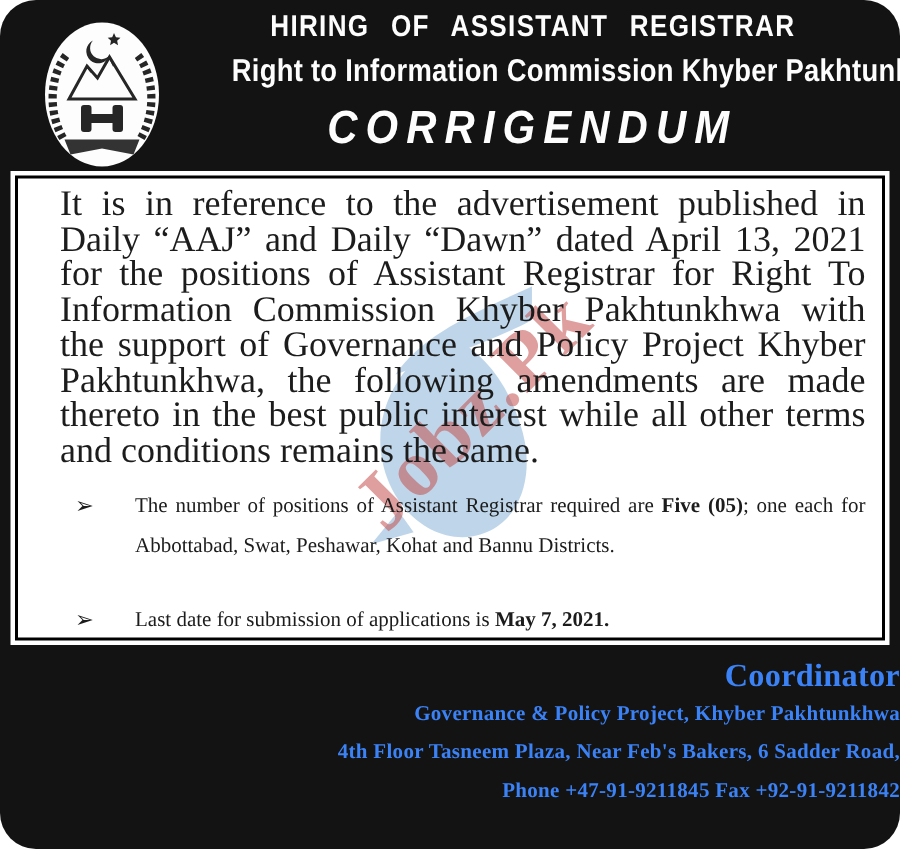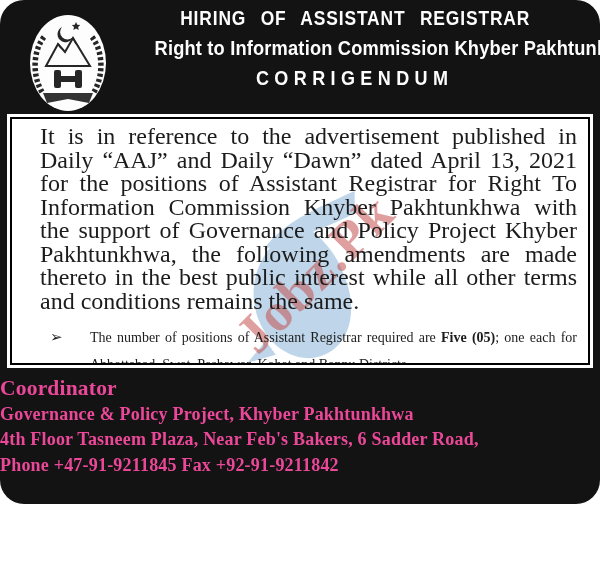--- a/index.html
+++ b/index.html
@@ -6,21 +6,21 @@
     margin: 0;
     padding: 0;
     width: 600px;
     height: 566px;
     background: #ffffff;
     font-family: "Liberation Serif", serif;
   }
   .ad {
     position: relative;
     width: 600px;
-    height: 504px;
+    height: 566px;
     background: #131313;
     border-radius: 24px;
     overflow: hidden;
   }
 
   
   .header {
     position: absolute;
     top: 0; left: 0; right: 0;
     height: 114px;
@@ -44,21 +44,21 @@
     color: #fdfdfd;
   }
   .condense {
     display: inline-block;
     transform: scaleX(0.87);
     transform-origin: 50% 50%;
     white-space: nowrap;
   }
   .h1 { font-size: 20px; letter-spacing: 1px; word-spacing: 10px; }
   .h2 { font-size: 21px; margin-top: 6px; letter-spacing: 0.2px; }
-  .banner { font-size: 20px; margin-top: 7px; letter-spacing: 6px; }
+  .banner { font-size: 31px; margin-top: 7px; letter-spacing: 6px; font-style: italic; }
   .banner .condense { transform: scaleX(0.9); }
 
   
   .panel-wrap {
     position: absolute;
     left: 7px; right: 7px;
     top: 114px; bottom: 136px;
     background: #ffffff;
     padding: 3px;
     box-sizing: border-box;
@@ -142,25 +142,25 @@
     transform: rotate(-45deg);
   }
 
   
   .footer {
     position: absolute;
     left: 0; right: 0; bottom: 0;
     height: 136px;
     box-sizing: border-box;
     padding-top: 8px;
-    text-align: left;
-    color: #ec4899;
+    text-align: right;
+    color: #3b82f6;
     font-weight: bold;
   }
-  .footer-line { font-size: 18px; line-height: 25.5px; letter-spacing: 0.2px; }
+  .footer-line { font-size: 14px; line-height: 25.5px; letter-spacing: 0.2px; }
   .footer-line.first { font-size: 21.5px; }
 </style>
 </head>
 <body>
 
 <div class="ad">
 
   <div class="header">
     <div class="logo">
       <svg viewBox="0 0 80 100" width="80" height="100">
@@ -205,20 +205,21 @@
       <div class="content">
         <div class="para">It is in reference to the advertisement published in Daily “AAJ” and Daily “Dawn” dated April 13, 2021 for the positions of Assistant Registrar for Right To Information Commission Khyber Pakhtunkhwa with the support of Governance and Policy Project Khyber Pakhtunkhwa, the following amendments are made thereto in the best public interest while all other terms and conditions remains the same.</div>
 
         <div class="bullet-list">
           <div class="bullet-item">
             <span class="bullet-marker">➢</span>
             <span class="bullet-text"><span>The number of positions of Assistant Registrar required are </span><b>Five (05)</b><span>; one each for Abbottabad, Swat, Peshawar, Kohat and Bannu Districts.</span></span>
           </div>
           <div class="bullet-item">
             <span class="bullet-marker">➢</span>
+            <span class="bullet-text"><span>Last date for submission of applications is </span><b>May 7, 2021.</b><span></span></span>
           </div>
         </div>
       </div>
 
     </div>
   </div>
 
   <div class="footer">
     <div class="footer-line first">Coordinator</div>
     <div class="footer-line">Governance &amp; Policy Project, Khyber Pakhtunkhwa</div>

